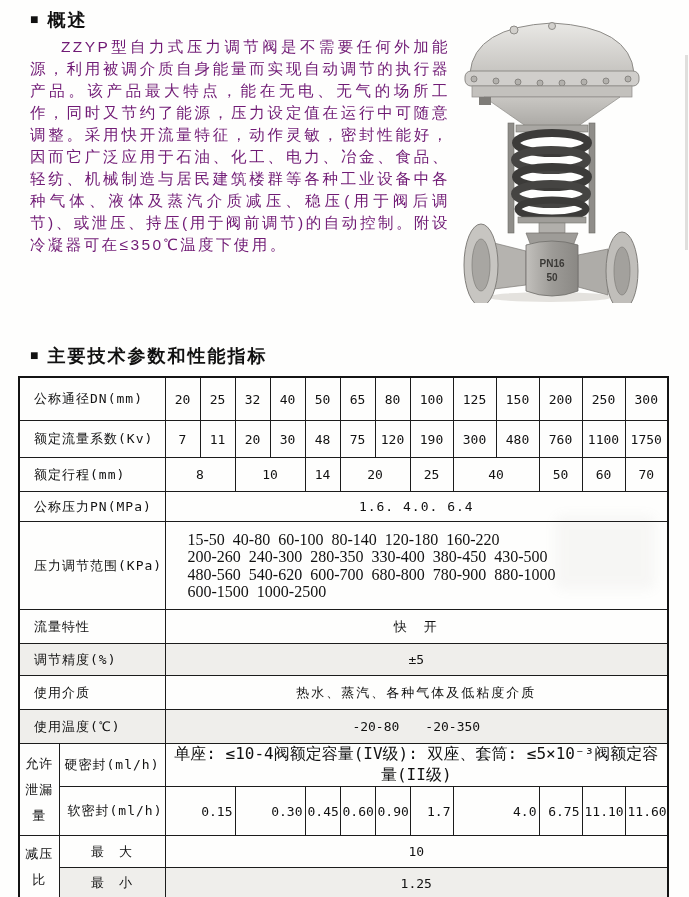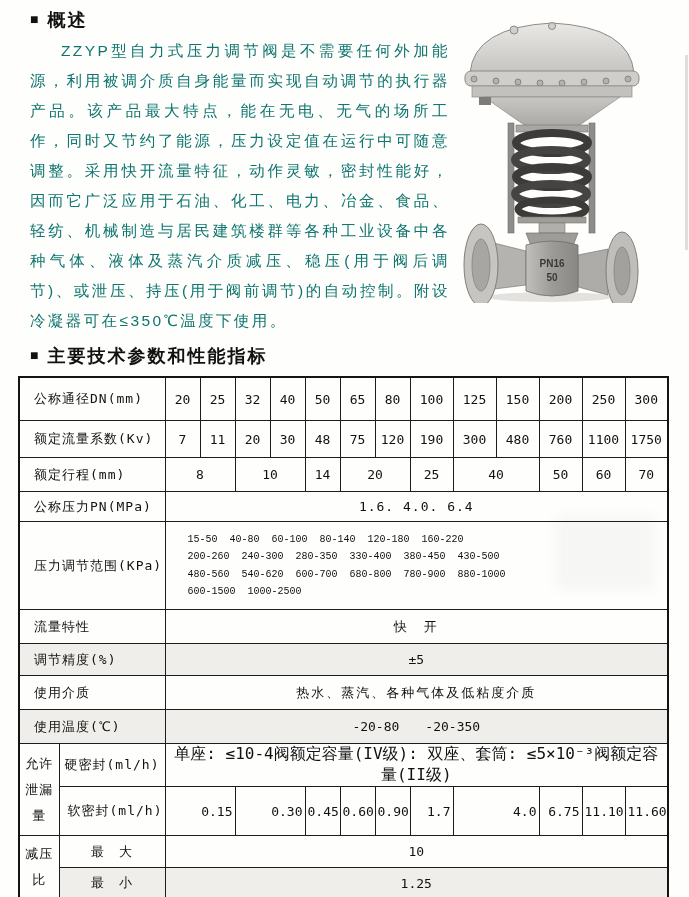--- a/index.html
+++ b/index.html
@@ -8,22 +8,22 @@
     font-family:"Liberation Sans",sans-serif;color:#1a1a1a;overflow:hidden;
   }
   .sec-head{
     position:absolute;left:30px;font-family:"Liberation Serif",serif;
     font-weight:bold;font-size:18px;letter-spacing:2px;color:#111;
     display:flex;align-items:center;gap:9px;
   }
   .sec-head .bullet{font-size:14px;letter-spacing:0;}
   .overview-text{
     position:absolute;left:30px;top:36px;width:420px;
-    font-size:15.5px;line-height:30px;letter-spacing:2.4px;
-    text-align:justify;text-indent:2em;color:#0f766e;
+    font-size:15.5px;line-height:22px;letter-spacing:2.4px;
+    text-align:justify;text-indent:2em;color:#701a75;
   }
   .valve-fig{position:absolute;left:452px;top:11px;width:200px;height:292px;}
   .scan-edge{position:absolute;left:685px;top:55px;width:3px;height:195px;background:#e0dfdd;}
   .smudge{position:absolute;background:#9a9791;filter:blur(6px);opacity:.07;border-radius:8px;}
 
   table.spec{
     position:absolute;left:18px;top:376px;border-collapse:collapse;table-layout:fixed;
     width:649px;font-size:13px;
   }
   table.spec td{
@@ -39,21 +39,21 @@
   td.grp{
     font-family:"Liberation Sans",sans-serif;font-size:12.5px;letter-spacing:1px;
     white-space:pre-line;line-height:26px;
   }
   td.sub{
     font-family:"Liberation Sans",sans-serif;font-size:12.5px;letter-spacing:1px;
   }
   td.wide-val{letter-spacing:1px;}
   td.cjk-val{font-family:"Liberation Sans",sans-serif;letter-spacing:2px;font-size:13px;}
   .range-cell{text-align:left !important;padding-left:22px !important;}
-  .range-line{white-space:pre;font-size:10px;line-height:17.5px;font-family:Liberation Mono, monospace;}
+  .range-line{white-space:pre;font-size:16px;line-height:17.5px;font-family:Liberation Serif, serif;}
   .pre{white-space:pre;}
   tr.shade td{background:#efeeeb;}
   tr.r1 td{height:42px;} tr.r2 td{height:36px;} tr.r3 td{height:33px;}
   tr.r4 td{height:29px;} tr.r5 td{height:87px;} tr.r6 td{height:33px;}
   tr.r7 td{height:31px;} tr.r8 td{height:33px;} tr.r9 td{height:33px;}
   tr.r10 td{height:40px;} tr.r11 td{height:48px;text-align:right;} tr.r12 td{height:31px;}
   tr.r13 td{height:30px;}
 </style>
 </head>
 <body>

